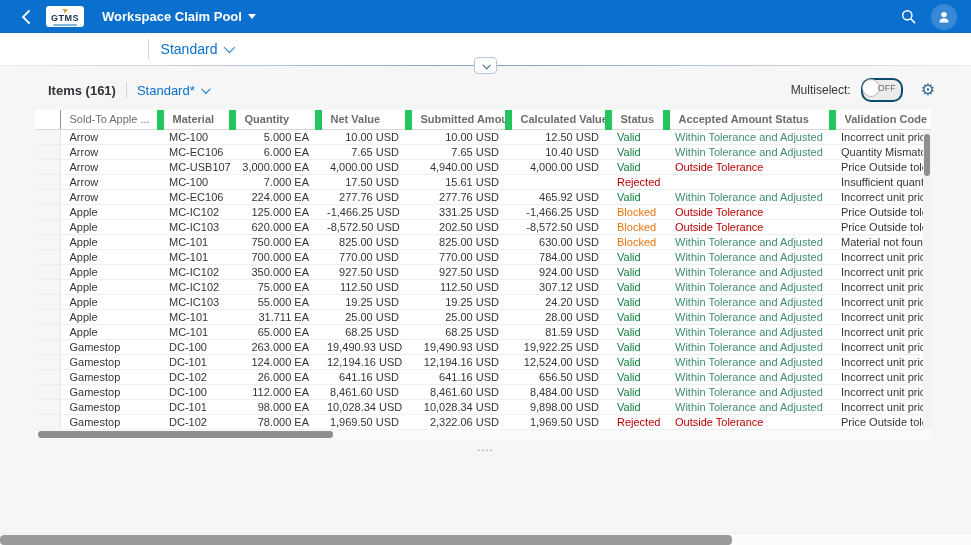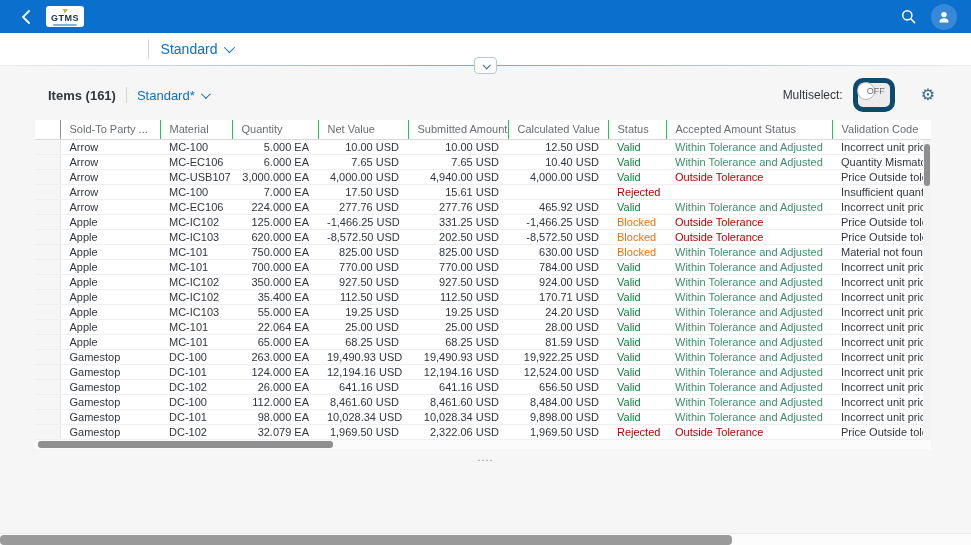--- a/index.html
+++ b/index.html
@@ -37,31 +37,31 @@
   
   .content { background: #f6f6f6; height: 499px; position: relative; }
 
   .toolbar { display: flex; align-items: center; padding: 12px 36px 8px 48px; gap: 10px; }
   .items-label { font-size: 13px; font-weight: bold; color: #32363a; }
   .tb-sep { width: 1px; height: 16px; background: #d4d4d4; }
   .variant-link2 { font-size: 13px; color: #0b70cd; display: flex; align-items: center; gap: 6px; cursor: pointer; text-align: center; }
   .chev-down2 { width: 7px; height: 7px; border-right: 1.5px solid #0b70cd; border-bottom: 1.5px solid #0b70cd; transform: rotate(45deg) translateY(-2px); }
   .toolbar-spacer { flex: 1; }
   .ms-label { font-size: 12px; color: #32363a; }
-  .toggle { width: 42px; height: 34px; border: 5px solid #0c4a6e; border-radius: 10px; background: #ececec; position: relative; cursor: pointer; margin-right: 16px; }
+  .toggle { width: 42px; height: 24px; border: 2px solid #0c4a6e; border-radius: 10px; background: #ececec; position: relative; cursor: pointer; margin-right: 8px; }
   .toggle .knob { position: absolute; left: -1px; top: -1px; width: 18px; height: 18px; background: #fff; border: 1px solid #b5b5b5; border-radius: 50%; }
   .toggle .state { position: absolute; right: 5px; top: 3px; font-size: 9px; color: #6a6d70; }
   .gear { font-size: 16px; color: #39678f; cursor: pointer; line-height: 1; }
 
   
   .table-wrap { position: relative; margin-left: 35px; width: 896px; background: #fff; }
   table { border-collapse: collapse; table-layout: fixed; width: 896px; font-size: 11px; color: #32363a; }
   thead th { height: 19px; font-weight: normal; color: #6a6d70; text-align: left; padding: 0 9px;
      border-bottom: 1px solid #d9d9d9; background: #fff; white-space: nowrap; overflow: hidden; }
-  thead th.hdr { border-left: 1px solid #22c55e; }
+  thead th.hdr { border-left: 7px solid #22c55e; font-weight: bold; }
   thead th.first-hdr { border-left: 1px solid #8f9499; }
   tbody td { height: 15px; padding: 0 9px; border-bottom: 1px solid #efefef; white-space: nowrap; overflow: hidden; background: #fff; }
   tbody td.rowhead { background: #f6f6f6; border-right: 1px solid #e5e5e5; padding: 0; }
   td.num, th.num-h { text-align: right; }
 
   
   .v-scroll { position: absolute; top: 20px; right: 0; bottom: 9px; width: 8px; background: #f3f3f3; }
   .v-thumb { position: absolute; top: 4px; left: 1px; width: 6px; height: 42px; background: #8f8f8f; border-radius: 3px; }
   .h-scroll { position: relative; height: 9px; background: #fbfbfb; width: 896px; }
   .h-thumb { position: absolute; left: 3px; top: 1px; width: 295px; height: 7px; background: #8f8f8f; border-radius: 3px; }
@@ -78,20 +78,24 @@
 <div class="shell-bar">
   <div class="back-btn">
     <svg width="9" height="14" viewBox="0 0 9 14">
         <path d="M8 1 L2 7 L8 13" stroke="#fff" stroke-width="1.8" fill="none" stroke-linecap="round"></path>
       </svg>
   </div>
   <div class="logo-box">
     <span class="logo-arrow">➤</span>
     <span class="logo-text">GTMS</span>
     <span class="logo-tagline"></span>
+  </div>
+  <div class="app-title">
+    <span>Workspace Claim Pool</span>
+    <span class="caret"></span>
   </div>
   <div class="shell-spacer"></div>
   <div class="shell-icon">
     <svg width="15" height="15" viewBox="0 0 15 15">
         <circle cx="6.3" cy="6.3" r="4.6" stroke="#fff" stroke-width="1.5" fill="none"></circle>
         <line x1="9.8" y1="9.8" x2="13.6" y2="13.6" stroke="#fff" stroke-width="1.5" stroke-linecap="round"></line>
       </svg>
   </div>
   <div class="avatar">
     <svg width="14" height="14" viewBox="0 0 14 14">
@@ -144,21 +148,21 @@
         <col style="width:90px">
           <col style="width:100px">
           <col style="width:100px">
           <col style="width:58px">
         <col style="width:166px">
           <col style="width:99px">
       </colgroup>
       <thead>
         <tr>
           <th></th>
-          <th class="first-hdr">Sold-To Party ...</th>
+          <th class="first-hdr">Sold-To Apple ...</th>
           <th class="hdr">Material</th>
           <th class="hdr">Quantity</th>
           <th class="hdr">Net Value</th>
           <th class="hdr">Submitted Amount</th>
           <th class="hdr">Calculated Value</th>
           <th class="hdr">Status</th>
           <th class="hdr">Accepted Amount Status</th>
           <th class="hdr">Validation Code</th>
         </tr>
       </thead>
@@ -280,45 +284,45 @@
             <td class="num">927.50 USD</td>
             <td class="num">924.00 USD</td>
             <td style="color: rgb(16, 126, 62);">Valid</td>
             <td style="color: rgb(63, 143, 109);">Within Tolerance and Adjusted</td>
             <td>Incorrect unit price</td>
           </tr>
           <tr>
             <td class="rowhead"></td>
             <td>Apple</td>
             <td>MC-IC102</td>
-            <td class="num">35.400 EA</td>
+            <td class="num">75.000 EA</td>
             <td class="num">112.50 USD</td>
             <td class="num">112.50 USD</td>
-            <td class="num">170.71 USD</td>
+            <td class="num">307.12 USD</td>
             <td style="color: rgb(16, 126, 62);">Valid</td>
             <td style="color: rgb(63, 143, 109);">Within Tolerance and Adjusted</td>
             <td>Incorrect unit price</td>
           </tr>
           <tr>
             <td class="rowhead"></td>
             <td>Apple</td>
             <td>MC-IC103</td>
             <td class="num">55.000 EA</td>
             <td class="num">19.25 USD</td>
             <td class="num">19.25 USD</td>
             <td class="num">24.20 USD</td>
             <td style="color: rgb(16, 126, 62);">Valid</td>
             <td style="color: rgb(63, 143, 109);">Within Tolerance and Adjusted</td>
             <td>Incorrect unit price</td>
           </tr>
           <tr>
             <td class="rowhead"></td>
             <td>Apple</td>
             <td>MC-101</td>
-            <td class="num">22.064 EA</td>
+            <td class="num">31.711 EA</td>
             <td class="num">25.00 USD</td>
             <td class="num">25.00 USD</td>
             <td class="num">28.00 USD</td>
             <td style="color: rgb(16, 126, 62);">Valid</td>
             <td style="color: rgb(63, 143, 109);">Within Tolerance and Adjusted</td>
             <td>Incorrect unit price</td>
           </tr>
           <tr>
             <td class="rowhead"></td>
             <td>Apple</td>
@@ -388,21 +392,21 @@
             <td class="num">10,028.34 USD</td>
             <td class="num">9,898.00 USD</td>
             <td style="color: rgb(16, 126, 62);">Valid</td>
             <td style="color: rgb(63, 143, 109);">Within Tolerance and Adjusted</td>
             <td>Incorrect unit price</td>
           </tr>
           <tr>
             <td class="rowhead"></td>
             <td>Gamestop</td>
             <td>DC-102</td>
-            <td class="num">32.079 EA</td>
+            <td class="num">78.000 EA</td>
             <td class="num">1,969.50 USD</td>
             <td class="num">2,322.06 USD</td>
             <td class="num">1,969.50 USD</td>
             <td style="color: rgb(187, 0, 0);">Rejected</td>
             <td style="color: rgb(187, 0, 0);">Outside Tolerance</td>
             <td>Price Outside tolerance</td>
           </tr>
         </tbody>
     </table>
     <div class="h-scroll">

